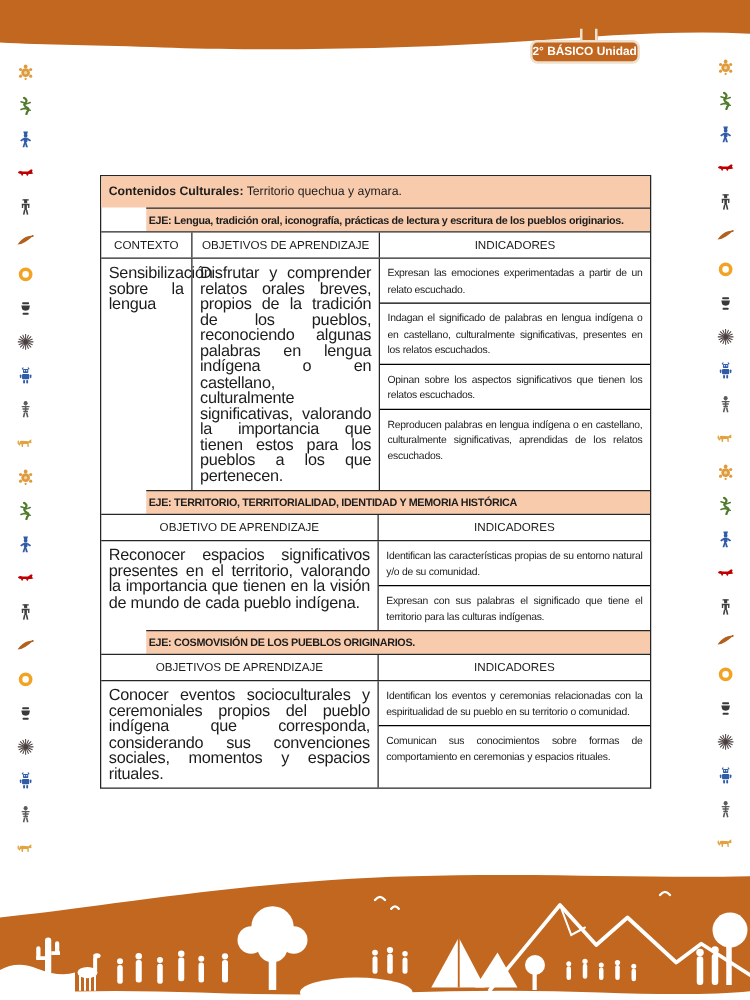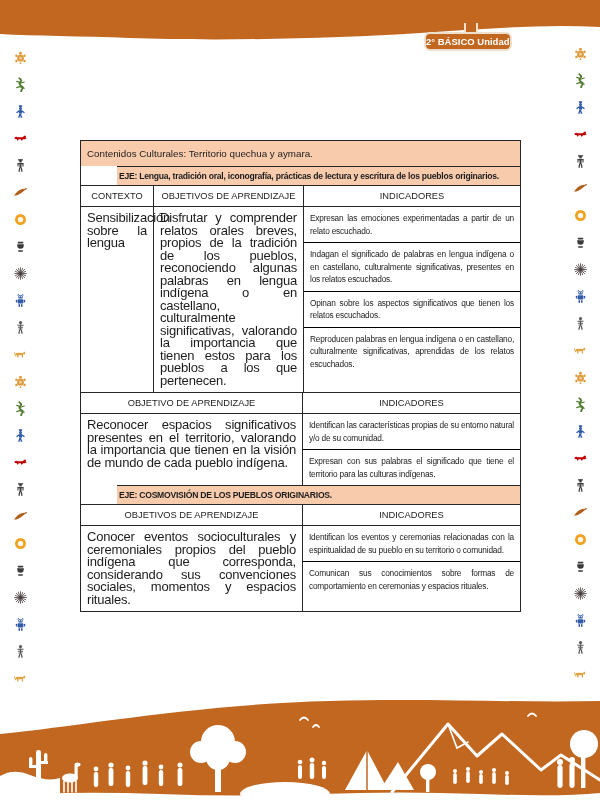--- a/index.html
+++ b/index.html
@@ -20,21 +20,21 @@
   .strip.left{left:9px;}
   .strip.right{right:9px;top:46px;}
   .si{width:17px;height:15px;display:block;margin:0 auto 12px auto;}
 
   
   .tbl{position:absolute;left:80px;top:140px;width:441px;box-sizing:border-box;
        border:1.4px solid #262626;background:#fff;}
   .row + .row{border-top:1px solid #262626;}
   .row.contenidos{background:#F8CBAD;padding:5px 6px;font-size:9.8px;line-height:15px;}
   .indent{padding-left:104px;}
-  .b{font-weight:normal;text-align:right;}
+  .b{font-weight:bold;text-align:right;}
   .row.eje{background:#F8CBAD;font-weight:bold;text-align:left;font-size:8.6px;
            letter-spacing:-0.25px;padding:4px 2px;white-space:nowrap;overflow:hidden;margin-left:36px;}
   .cols{display:flex;align-items:stretch;}
   .c1{width:72px;box-sizing:border-box;}
   .c2{width:150px;box-sizing:border-box;border-left:1px solid #262626;}
   .c3{flex:1;box-sizing:border-box;border-left:1px solid #262626;}
   .cl{width:221px;box-sizing:border-box;}
   .cr{flex:1;box-sizing:border-box;border-left:1px solid #262626;}
   .hc{text-align:center;font-size:9.3px;padding:5px 2px;}
   .cell{padding:5px 6px;font-size:13px;line-height:12.5px;letter-spacing:-0.2px;}
@@ -318,20 +318,21 @@
       <div class="c1 cell j">Sensibilización sobre la lengua</div>
       <div class="c2 cell j">Disfrutar y comprender relatos orales breves, propios de la tradición de los pueblos, reconociendo algunas palabras en lengua indígena o en castellano, culturalmente significativas, valorando la importancia que tienen estos para los pueblos a los que pertenecen.</div>
       <div class="c3 stack">
         <div class="ind j">Expresan las emociones experimentadas a partir de un relato escuchado.</div>
         <div class="ind j">Indagan el significado de palabras en lengua indígena o en castellano, culturalmente significativas, presentes en los relatos escuchados.</div>
         <div class="ind j">Opinan sobre los aspectos significativos que tienen los relatos escuchados.</div>
         <div class="ind j">Reproducen palabras en lengua indígena o en castellano, culturalmente significativas, aprendidas de los relatos escuchados.</div>
       </div>
     </div>
 
+    <div class="row eje">EJE: TERRITORIO, TERRITORIALIDAD, IDENTIDAD Y MEMORIA HISTÓRICA</div>
 
     <div class="row cols">
       <div class="cl hc">OBJETIVO DE APRENDIZAJE</div>
       <div class="cr hc">INDICADORES</div>
     </div>
 
     <div class="row cols">
       <div class="cl cell j">Reconocer espacios significativos presentes en el territorio, valorando la importancia que tienen en la visión de mundo de cada pueblo indígena.</div>
       <div class="cr stack">
         <div class="ind j">Identifican las características propias de su entorno natural y/o de su comunidad.</div>

